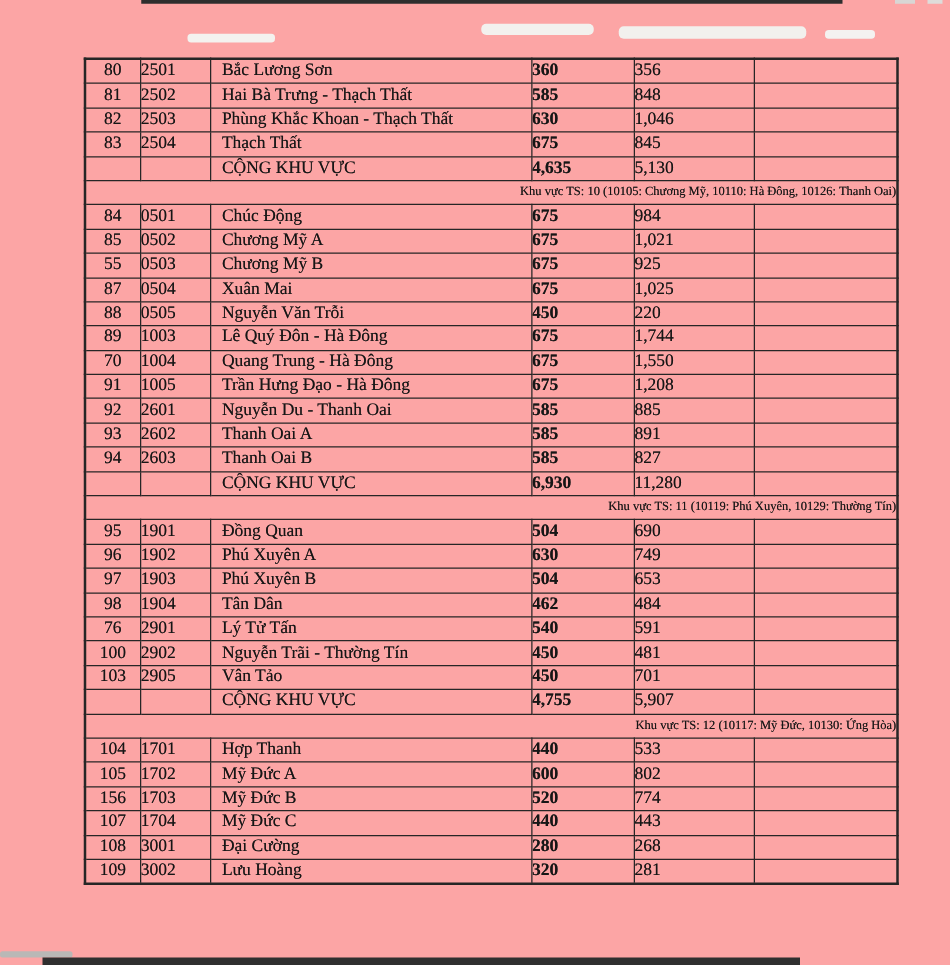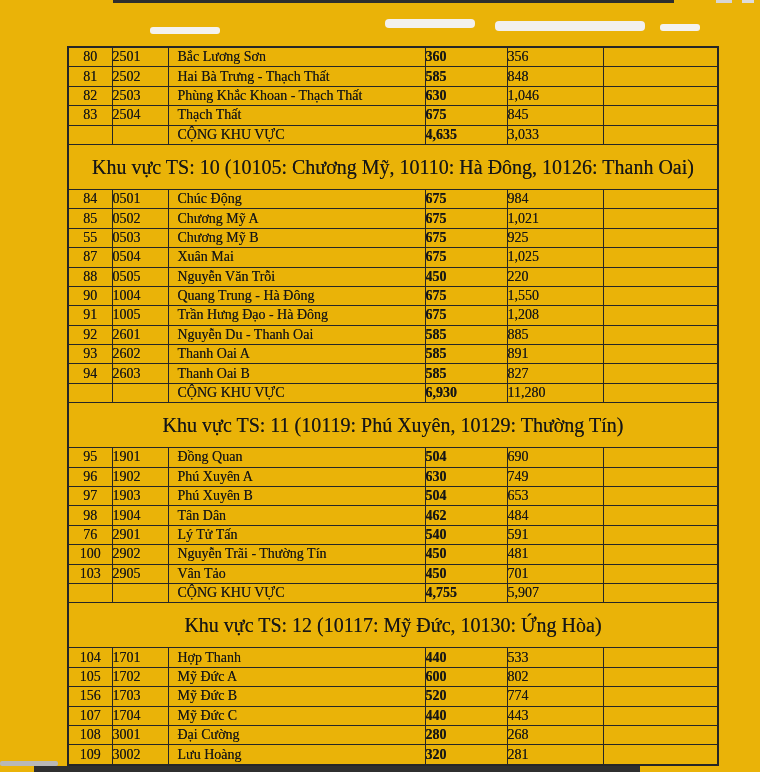--- a/index.html
+++ b/index.html
@@ -8,21 +8,21 @@
     width: 760px;
     height: 772px;
     background: #ffffff;
     font-family: "Liberation Serif", "DejaVu Serif", serif;
   }
   .page {
     position: relative;
     width: 760px;
     height: 772px;
     overflow: hidden;
-    background: #eab308;
+    background: #fca5a5;
   }
   
   .artifact { position: absolute; pointer-events: none; }
   .top-bar    { left: 113px; top: 0; width: 561px; height: 3px; background: #2e2e2e; }
   .top-dot-1  { left: 716px; top: 0; width: 16px; height: 3px; background: #d8d6d4; }
   .top-dot-2  { left: 742px; top: 0; width: 12px; height: 3px; background: #dedcda; }
   .smudge-1   { left: 150px; top: 27px; width: 70px;  height: 7px;  background: #f4f2ef; border-radius: 3px; }
   .smudge-2   { left: 385px; top: 19px; width: 90px;  height: 9px;  background: #f3f1ee; border-radius: 4px; }
   .smudge-3   { left: 495px; top: 21px; width: 150px; height: 10px; background: #f2f0ed; border-radius: 4px; }
   .smudge-4   { left: 660px; top: 24px; width: 40px;  height: 7px;  background: #f4f2f0; border-radius: 3px; }
@@ -50,23 +50,23 @@
     vertical-align: middle;
     text-shadow: 0 0 0.5px rgba(25,25,25,0.7);
   }
   .quota-table td.c-stt   { text-align: center; }
   .quota-table td.c-code  { }
   .quota-table td.c-name  { text-align: left; padding-left: 9px; }
   .quota-table td.c-quota { padding-right: 11px; font-weight: bold; }
   .quota-table td.c-reg   { text-align: left; padding-right: 13px; }
   .quota-table td.c-blank { }
   .quota-table tr.r-section td {
-    text-align: center;
-    font-size: 20px;
-    padding: 12px;
+    text-align: right;
+    font-size: 10px;
+    padding: 0;
   }
 </style>
 </head>
 <body>
 
 <div class="page">
 
   <div class="artifact top-bar"></div>
   <div class="artifact top-dot-1"></div>
   <div class="artifact top-dot-2"></div>
@@ -115,21 +115,21 @@
           <td class="c-name">Thạch Thất</td>
           <td class="c-quota">675</td>
           <td class="c-reg">845</td>
           <td class="c-blank"></td>
         </tr>
         <tr class="r-sum">
           <td class="c-stt"></td>
           <td class="c-code"></td>
           <td class="c-name">CỘNG KHU VỰC</td>
           <td class="c-quota">4,635</td>
-          <td class="c-reg">3,033</td>
+          <td class="c-reg">5,130</td>
           <td class="c-blank"></td>
         </tr>
         <tr class="r-section">
           <td class="c-section" colspan="6">Khu vực TS: 10 (10105: Chương Mỹ, 10110: Hà Đông, 10126: Thanh Oai)</td>
         </tr>
         <tr class="r-school">
           <td class="c-stt">84</td>
           <td class="c-code">0501</td>
           <td class="c-name">Chúc Động</td>
           <td class="c-quota">675</td>
@@ -162,21 +162,29 @@
         </tr>
         <tr class="r-school">
           <td class="c-stt">88</td>
           <td class="c-code">0505</td>
           <td class="c-name">Nguyễn Văn Trỗi</td>
           <td class="c-quota">450</td>
           <td class="c-reg">220</td>
           <td class="c-blank"></td>
         </tr>
         <tr class="r-school">
-          <td class="c-stt">90</td>
+          <td class="c-stt">89</td>
+          <td class="c-code">1003</td>
+          <td class="c-name">Lê Quý Đôn - Hà Đông</td>
+          <td class="c-quota">675</td>
+          <td class="c-reg">1,744</td>
+          <td class="c-blank"></td>
+        </tr>
+        <tr class="r-school">
+          <td class="c-stt">70</td>
           <td class="c-code">1004</td>
           <td class="c-name">Quang Trung - Hà Đông</td>
           <td class="c-quota">675</td>
           <td class="c-reg">1,550</td>
           <td class="c-blank"></td>
         </tr>
         <tr class="r-school">
           <td class="c-stt">91</td>
           <td class="c-code">1005</td>
           <td class="c-name">Trần Hưng Đạo - Hà Đông</td>

